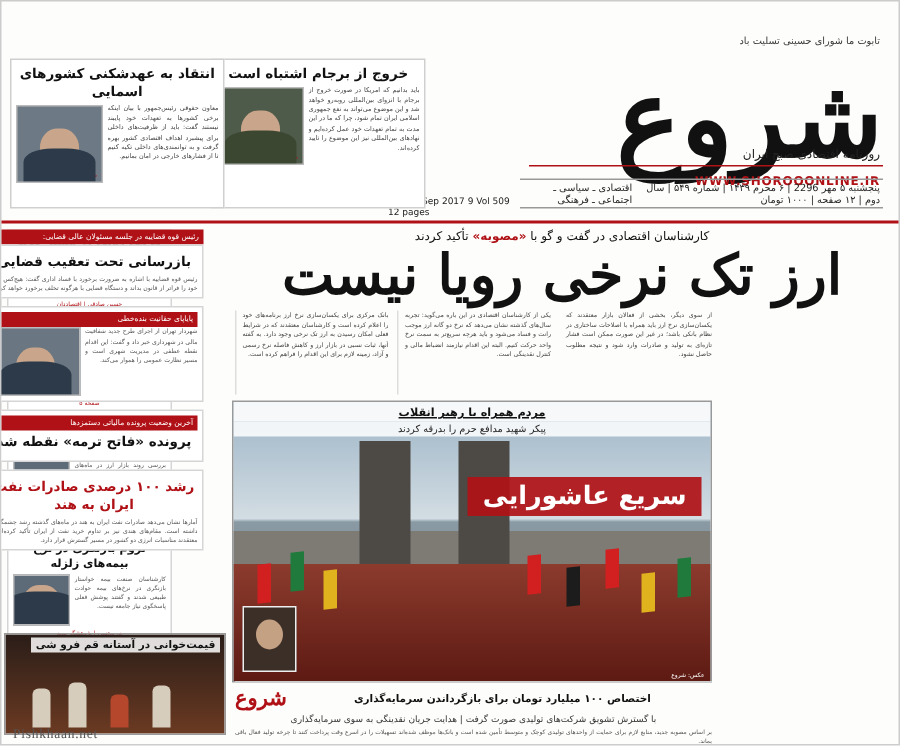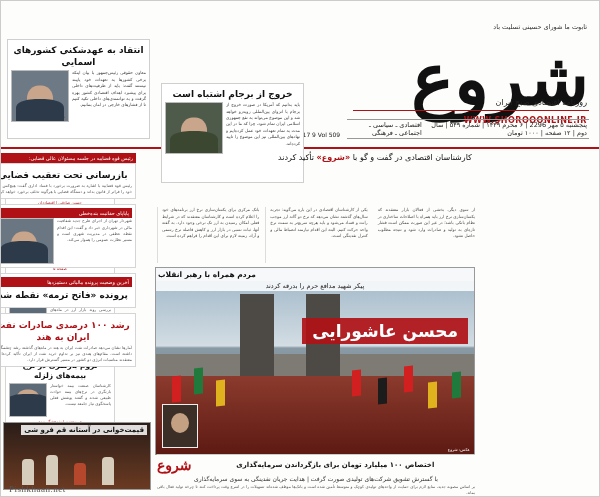--- a/index.html
+++ b/index.html
@@ -108,21 +108,21 @@
   .top-news {
     position: absolute;
     top: 38px;
     width: 143px;
     height: 100px;
     box-sizing: border-box;
     border: 1px solid #cfcfcf;
     background: #fff;
     overflow: hidden;
   }
-  .top-news.tn1 { left: 160px; margin-top: 44px; }
+  .top-news.tn1 { left: 140px; }
   .top-news.tn2 { left: 6px; }
   .tn-title {
     font-size: 9px;
     font-weight: bold;
     color: #111;
     text-align: center;
     line-height: 1.35;
     padding: 4px 4px 2px 4px;
     direction: rtl;
   }
@@ -391,23 +391,24 @@
     padding: 3px 10px;
     direction: rtl;
   }
   .mp-topline {
     position: absolute;
     top: 0; right: 0; left: 0;
     background: rgba(255,255,255,0.9);
     font-size: 7.5px;
     font-weight: bold;
     color: #111;
-    text-align: left;
+    text-align: center;
     direction: rtl;
     padding: 2px;
+    text-decoration: underline;
   }
   .mp-subline {
     position: absolute;
     top: 13px; right: 0; left: 0;
     background: rgba(255,255,255,0.85);
     font-size: 6.5px;
     color: #222;
     text-align: center;
     direction: rtl;
     padding: 1px;
@@ -556,22 +557,23 @@
       <div class="tn-body">
         <div class="tn-photo photo-face">
           <span class="tn-tag">صفحه ۳</span>
         </div>
         <div class="tn-text">معاون حقوقی رئیس‌جمهور با بیان اینکه برخی کشورها به تعهدات خود پایبند نیستند گفت: باید از ظرفیت‌های داخلی برای پیشبرد اهداف اقتصادی کشور بهره گرفت و به توانمندی‌های داخلی تکیه کنیم تا از فشارهای خارجی در امان بمانیم.</div>
       </div>
     </div>
   </div>
 
   <div class="kicker-bar">
-    <span>کارشناسان اقتصادی در گفت و گو با </span><span class="q">«شروع»</span><span> تأکید کردند</span>
+    <span>کارشناسان اقتصادی در گفت و گو با </span><span class="q">«مصوبه»</span><span> تأکید کردند</span>
   </div>
+  <div class="main-headline">ارز تک نرخی رویا نیست</div>
 
   <div class="lead-cols">
     <div class="lead-col">بانک مرکزی برای یکسان‌سازی نرخ ارز برنامه‌های خود را اعلام کرده است و کارشناسان معتقدند که در شرایط فعلی امکان رسیدن به ارز تک نرخی وجود دارد. به گفته آنها، ثبات نسبی در بازار ارز و کاهش فاصله نرخ رسمی و آزاد، زمینه لازم برای این اقدام را فراهم کرده است.</div>
     <div class="lead-col">یکی از کارشناسان اقتصادی در این باره می‌گوید: تجربه سال‌های گذشته نشان می‌دهد که نرخ دو گانه ارز موجب رانت و فساد می‌شود و باید هرچه سریع‌تر به سمت نرخ واحد حرکت کنیم. البته این اقدام نیازمند انضباط مالی و کنترل نقدینگی است.</div>
     <div class="lead-col">از سوی دیگر، بخشی از فعالان بازار معتقدند که یکسان‌سازی نرخ ارز باید همراه با اصلاحات ساختاری در نظام بانکی باشد؛ در غیر این صورت ممکن است فشار تازه‌ای به تولید و صادرات وارد شود و نتیجه مطلوب حاصل نشود.</div>
   </div>
 
   <div class="main-photo">
     <div class="mp-sky"></div>
     <div class="mp-build"></div>
@@ -581,21 +583,21 @@
     <div class="mp-flag" style="left:16px;bottom:52px;"></div>
     <div class="mp-flag g" style="left:38px;bottom:60px;"></div>
     <div class="mp-flag y" style="left:60px;bottom:48px;"></div>
     <div class="mp-flag" style="left:196px;bottom:58px;"></div>
     <div class="mp-flag k" style="left:222px;bottom:50px;"></div>
     <div class="mp-flag" style="left:248px;bottom:62px;"></div>
     <div class="mp-flag y" style="left:272px;bottom:46px;"></div>
     <div class="mp-flag g" style="left:296px;bottom:56px;"></div>
     <div class="mp-topline">مردم همراه با رهبر انقلاب</div>
     <div class="mp-subline">پیکر شهید مدافع حرم را بدرقه کردند</div>
-    <div class="mp-caption">محسن عاشورایی</div>
+    <div class="mp-caption">سریع عاشورایی</div>
     <div class="mp-portrait"></div>
     <div class="mp-credit">عکس: شروع</div>
   </div>
 
   <div class="sidebar-left">
     <div class="sb-item">
       <div class="sb-title">حرکت دولت
 در مسیر جدید</div>
       <div class="sb-row">
         <div class="sb-text">دولت دوازدهم با تغییر رویکرد خود در حوزه اقتصادی تلاش می‌کند مسیر تازه‌ای را در پیش بگیرد. کارشناسان معتقدند این تغییرات می‌تواند به بهبود شاخص‌های کلان اقتصادی کمک کند.</div>

